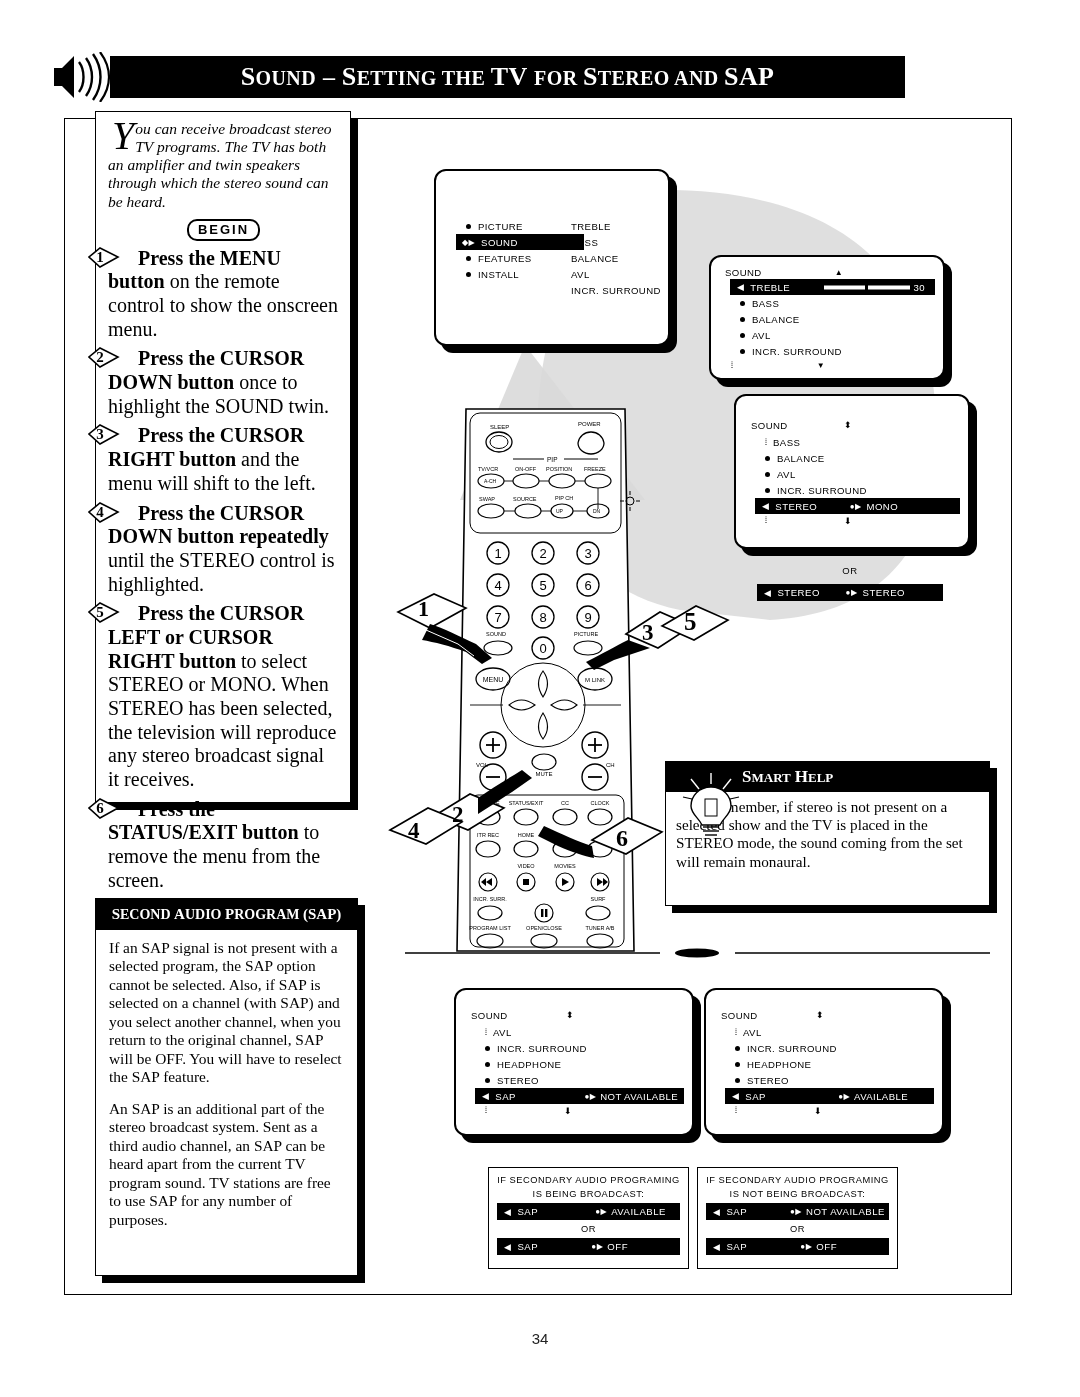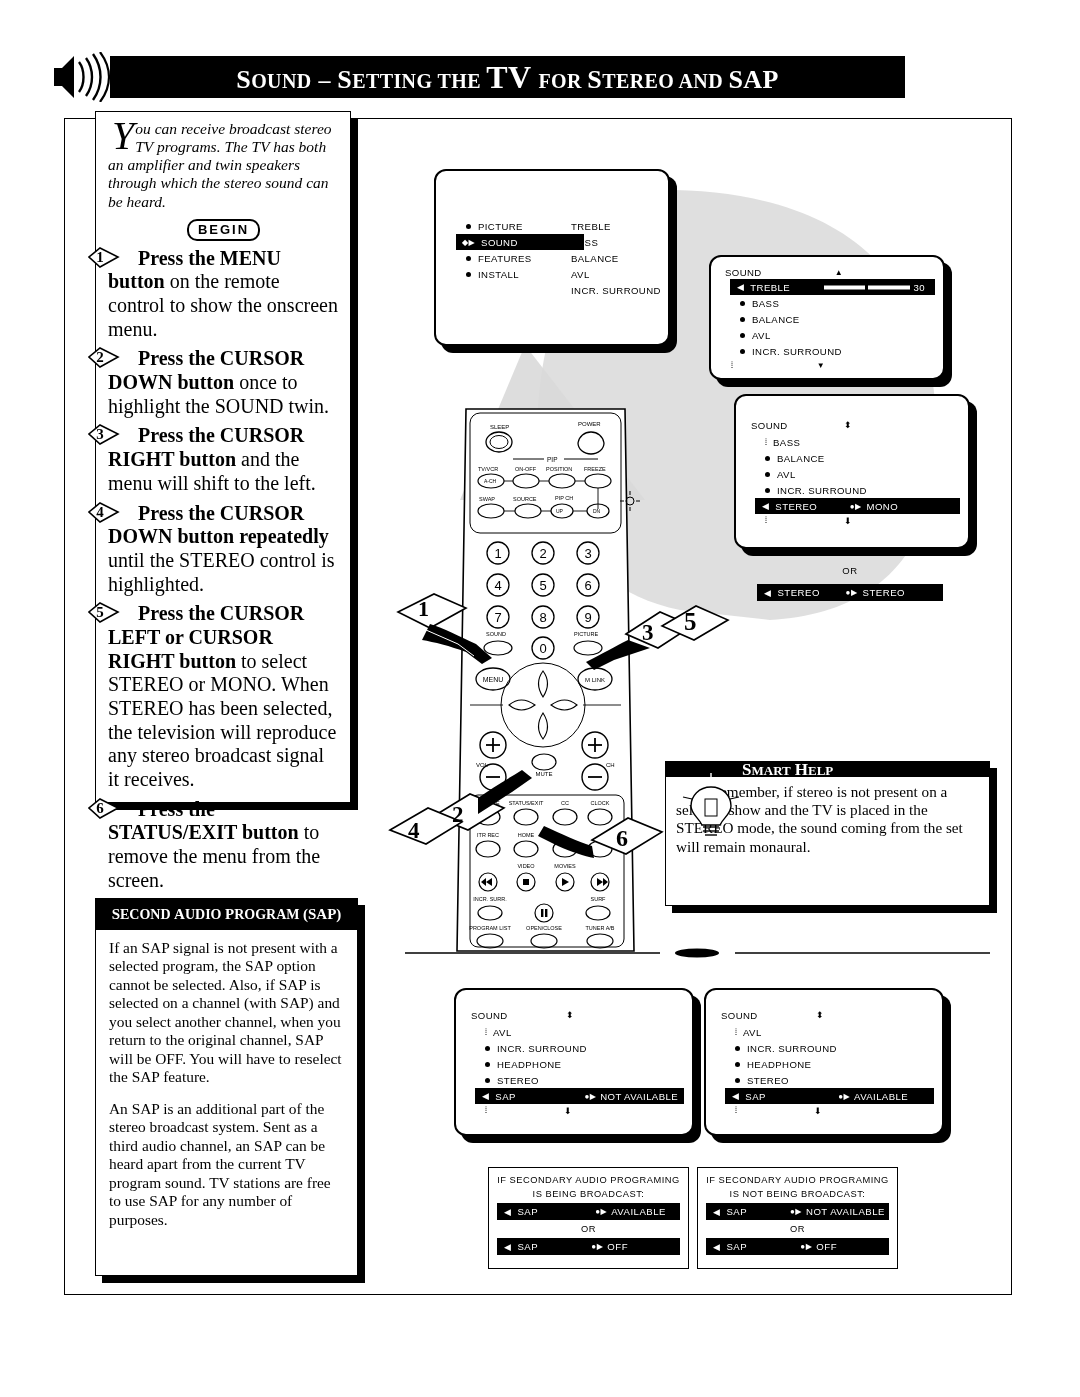--- a/index.html
+++ b/index.html
@@ -120,21 +120,21 @@
   }
   .menu-label{white-space:nowrap;}
   .right-val{margin-left:auto;padding-right:10px;display:flex;align-items:center;gap:4px;}
 
   
   .cone{position:absolute;}
 
   
   .sh-shadow{position:absolute;left:672px;top:768px;width:325px;height:145px;background:#000;}
   .sh-box{position:absolute;left:665px;top:761px;width:325px;height:145px;background:#fff;border:1.4px solid #000;box-sizing:border-box;}
-  .sh-head{background:#000;color:#fff;height:15px;display:flex;align-items:center;padding-left:76px;
+  .sh-head{background:#000;color:#fff;height:30px;display:flex;align-items:center;padding-left:76px;
            font-family:"Liberation Serif",serif;font-size:16px;font-weight:bold;}
   .sh-head .sc{font-size:13px;}
   .sh-text{padding:6px 10px 0 10px;font-size:15.2px;line-height:1.2;text-indent:34px;}
   .bulb{position:absolute;left:14px;top:8px;width:64px;height:72px;}
 
   
   .expl{
     position:absolute;background:#fff;border:1.6px solid #000;box-sizing:border-box;
     font-family:"Liberation Sans",sans-serif;padding:7px 8px 8px 8px;
   }
@@ -175,21 +175,21 @@
       <path d="M45 2 C55 16,55 34,45 48" stroke="#000" stroke-width="2.4" fill="none"></path>
       <path d="M52 0 C64 16,64 34,52 50" stroke="#000" stroke-width="2.2" fill="none"></path>
     </svg>
   </div>
 
   <div class="header-band">
     <div class="header-title">
       <span style="font-size:26px">S</span><span class="sc">OUND</span>
       <span style="font-size:24px"> – </span>
       <span style="font-size:26px">S</span><span class="sc">ETTING THE </span>
-      <span style="font-size:32px">TV</span>
+      <span style="font-size:26px">TV</span>
       <span class="sc"> FOR </span>
       <span style="font-size:26px">S</span><span class="sc">TEREO AND </span>
       <span style="font-size:26px">SAP</span>
     </div>
   </div>
 
   <div class="outer-frame"></div>
 
   <svg class="cone" style="left:430px;top:170px;" width="560" height="520">
     <path d="M215 20 C420 15, 520 110, 505 300 C495 400, 430 445, 340 450
@@ -780,14 +780,15 @@
         <span style="font-size:15px">P</span><span class="sc">ROGRAM </span>
         <span style="font-size:15px">(SAP)</span>
       </span>
     </div>
     <div class="sap-text">
       <p>If an SAP signal is not present with a selected program, the SAP option cannot be selected.  Also, if SAP is selected on a channel (with SAP) and you select another channel, when you return to the original channel, SAP will be OFF.  You will have to reselect the SAP feature.</p>
       <p>An SAP is an additional part of the stereo broadcast system.  Sent as a third audio channel, an SAP can be heard apart from the current TV program sound.  TV stations are free to use SAP for any number of purposes.</p>
     </div>
   </div>
 
+  <div class="page-num">34</div>
 
 </div>
 
 </body></html>

